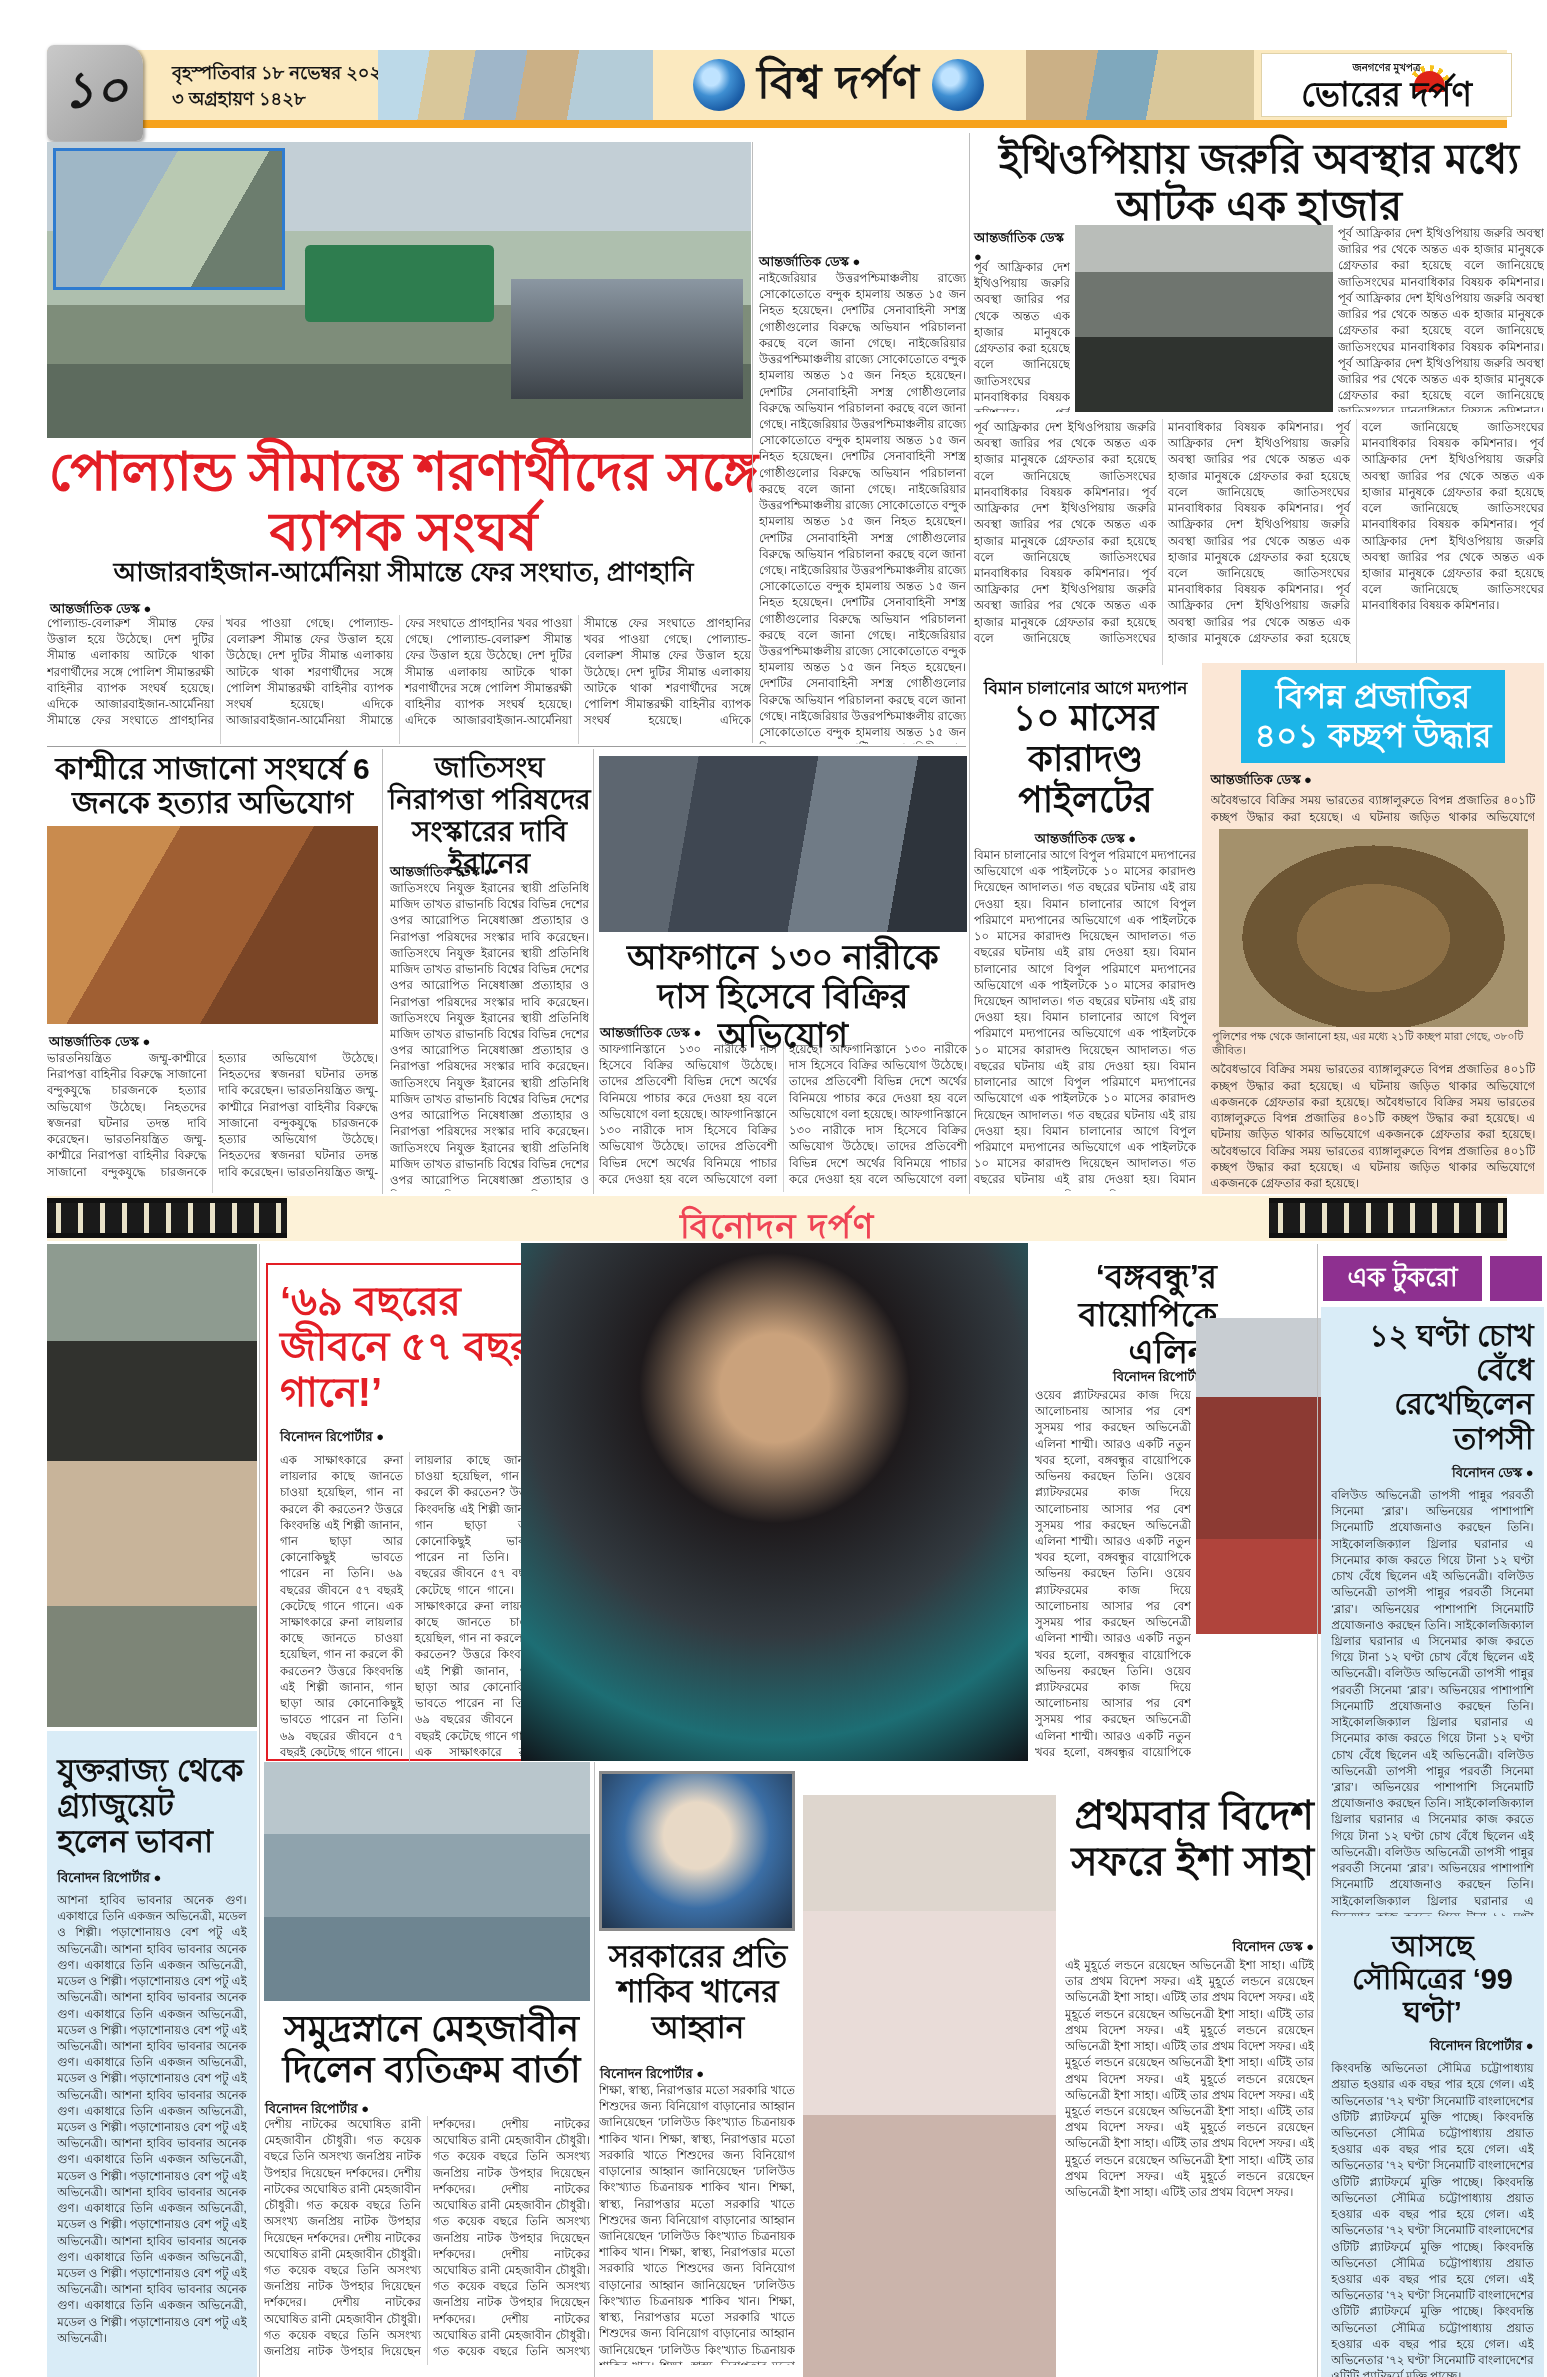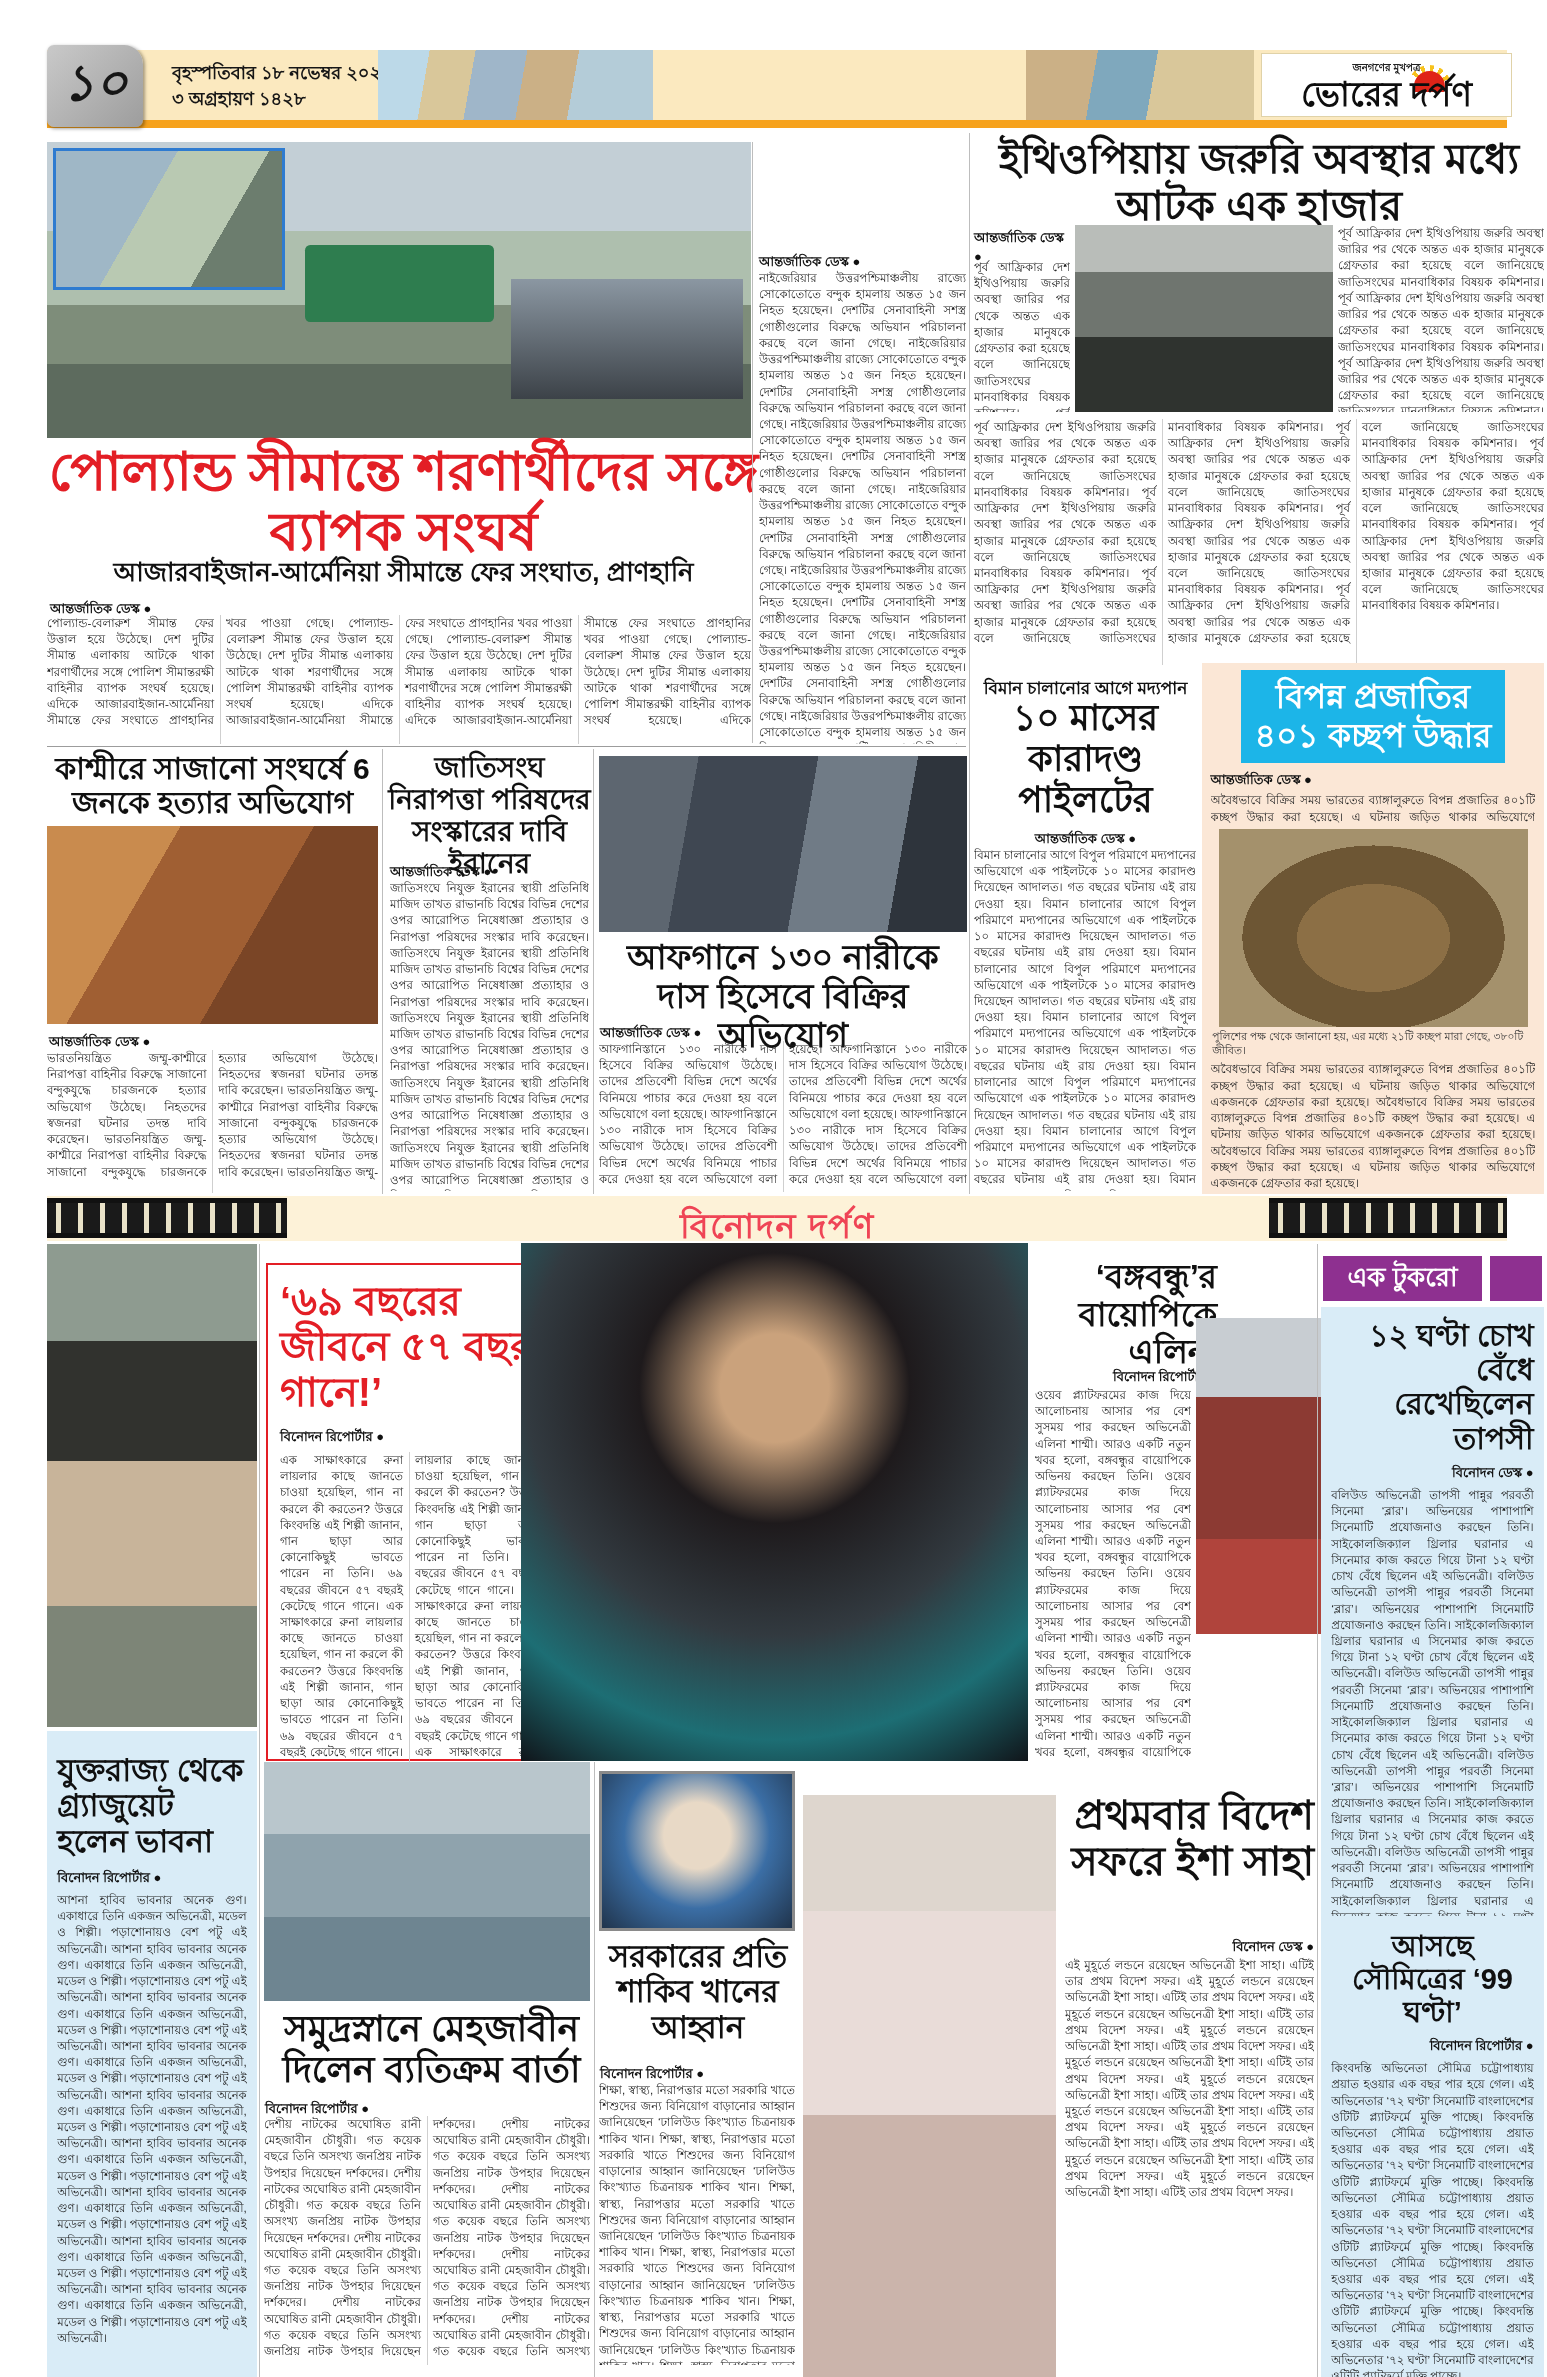--- a/index.html
+++ b/index.html
@@ -56,31 +56,36 @@
   .frame{border:3.4px solid #8a8a8a}
 </style>
 </head>
 <body>
 
 <div class="page">
 
   <div class="abs band" style="left:47px;top:50px;width:1460px;height:70px"></div>
   <div class="abs" style="left:47px;top:120px;width:1460px;height:7.7px;background:var(--rule_orange)"></div>
 
-  <div class="abs pagenum" style="left:47px;top:45px;width:96px;height:82px">
+  <div class="abs pagenum" style="left:47px;top:45px;width:96px;height:96px">
     <span>১০</span>
   </div>
 
   <div class="abs date-lines" style="left:172px;top:60px;width:283px">
     <div>বৃহস্পতিবার ১৮ নভেম্বর ২০২১</div>
     <div>৩ অগ্রহায়ণ ১৪২৮</div>
   </div>
 
   <div class="abs collage photo" style="left:378px;top:50px;width:275px;height:70px"></div>
 
+  <div class="abs masthead" style="left:654px;top:50px;width:369px;height:70px">
+    <span class="globe"></span>
+    <span class="masthead-title">বিশ্ব দর্পণ</span>
+    <span class="globe"></span>
+  </div>
 
   <div class="abs collage photo" style="left:1026px;top:50px;width:228px;height:70px;
        background:linear-gradient(100deg,#cbb086 0 30%,#7fa8bd 30% 55%,#d9c79a 55% 100%)"></div>
 
   <div class="abs logo-box" style="left:1261px;top:53px;width:251px;height:64px">
     <div class="logo-tag">জনগণের মুখপত্র</div>
     <div style="position:relative">
       <span class="sun" style="right:15.5px;top:-13.7px"></span>
       <div class="logo-name">ভোরের দর্পণ</div>
     </div>

